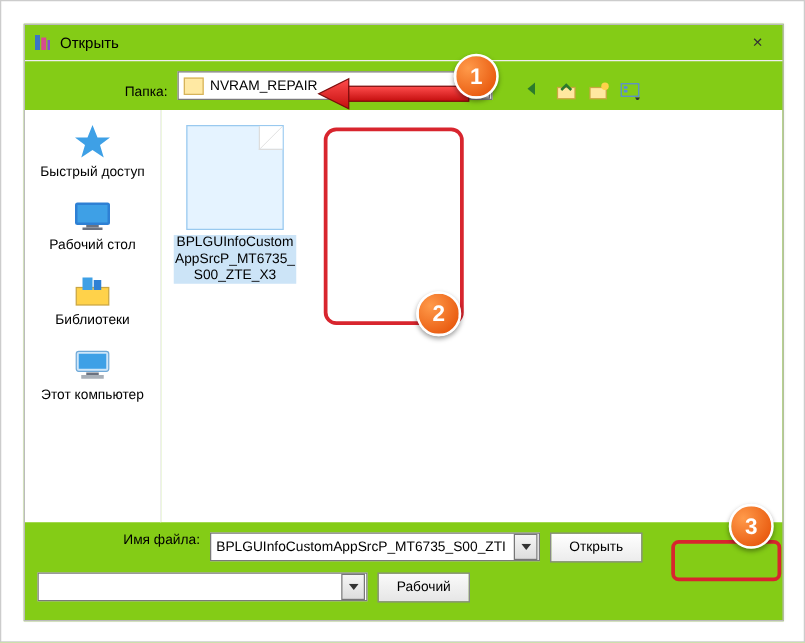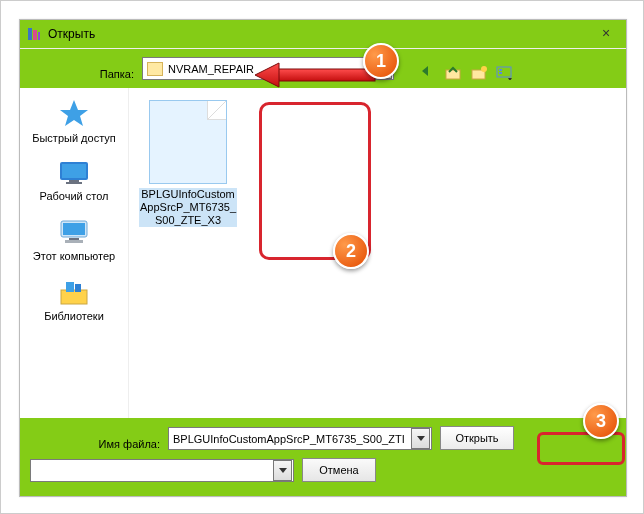--- a/index.html
+++ b/index.html
@@ -157,21 +157,21 @@
   .dog-ear {
     position:absolute; top:0; right:0; width:18px; height:18px;
     background: linear-gradient(135deg, #fff 48%, #ddd 50%, #fff 52%);
     border-left: 1px solid #ddd;
     border-bottom: 1px solid #ddd;
   }
 
   .bottom {
     padding: 8px 10px 6px 10px;
   }
-  .brow { display: flex; align-items: flex-end; margin-bottom: 8px; }
+  .brow { display: flex; align-items: flex-start; margin-bottom: 8px; }
   .brow .blabel { width: 130px; text-align: right; padding-right: 8px; }
   .combo {
     display: flex; align-items: center;
     width: 262px; height: 21px; border: 1px solid #7a7a7a; background:#fff;
   }
   .combo .val { flex:1; padding: 0 4px; overflow:hidden; white-space:nowrap; }
   .combo .ddbtn {
     width: 17px; height: 19px; margin: 1px;
     background: linear-gradient(#f5f5f5,#ddd);
     border: 1px solid #777;
@@ -279,35 +279,35 @@
         <div class="side-item">
           <svg width="34" height="26">
               <rect x="3" y="2" width="28" height="18" rx="2" fill="#2e80d4"></rect>
               <rect x="5" y="4" width="24" height="14" fill="#3ea0e6"></rect>
               <rect x="12" y="20" width="10" height="2" fill="#6b7280"></rect>
               <rect x="9" y="22" width="16" height="2" fill="#6b7280"></rect>
             </svg>
           <div class="label">Рабочий стол</div>
         </div>
         <div class="side-item">
+          <svg width="32" height="28">
+              <rect x="3" y="12" width="26" height="14" fill="#ffd24a" stroke="#caa642"></rect>
+              <rect x="8" y="4" width="8" height="10" fill="#3ea0e6"></rect>
+              <rect x="17" y="6" width="6" height="8" fill="#2e80d4"></rect>
+            </svg>
+          <div class="label">Библиотеки</div>
+        </div>
+        <div class="side-item">
           <svg width="34" height="28">
               <rect x="4" y="3" width="26" height="16" rx="2" fill="#cfe6f8" stroke="#6fa9d8"></rect>
               <rect x="6" y="5" width="22" height="12" fill="#3ea0e6"></rect>
               <rect x="12" y="20" width="10" height="2" fill="#6b7280"></rect>
               <rect x="8" y="22" width="18" height="3" fill="#a9b0b8"></rect>
             </svg>
           <div class="label">Этот компьютер</div>
-        </div>
-        <div class="side-item">
-          <svg width="32" height="28">
-              <rect x="3" y="12" width="26" height="14" fill="#ffd24a" stroke="#caa642"></rect>
-              <rect x="8" y="4" width="8" height="10" fill="#3ea0e6"></rect>
-              <rect x="17" y="6" width="6" height="8" fill="#2e80d4"></rect>
-            </svg>
-          <div class="label">Библиотеки</div>
         </div>
       </div>
 
       <div class="files">
 
 
         <div class="file-item selected">
           <div class="thumb">
             <span class="dog-ear"></span>
           </div>
@@ -336,21 +336,21 @@
       <div class="brow">
         <div class="combo">
           <span class="val"></span>
           <span class="ddbtn">
               <svg width="8" height="6">
                 <path d="M0 0 L8 0 L4 5 Z" fill="#333"></path>
               </svg>
             </span>
         </div>
         <div class="btn">
-          <span>Отмена</span>
+          <span>Рабочий</span>
         </div>
       </div>
     </div>
 
   </div>
 
   <svg class="annotation-arrow" style="left:250px;top:58px;" width="130" height="32">
     <defs>
         <linearGradient id="ag" x1="0" x2="0" y1="0" y2="1">
           <stop offset="0" stop-color="#ff4d4d"></stop>

